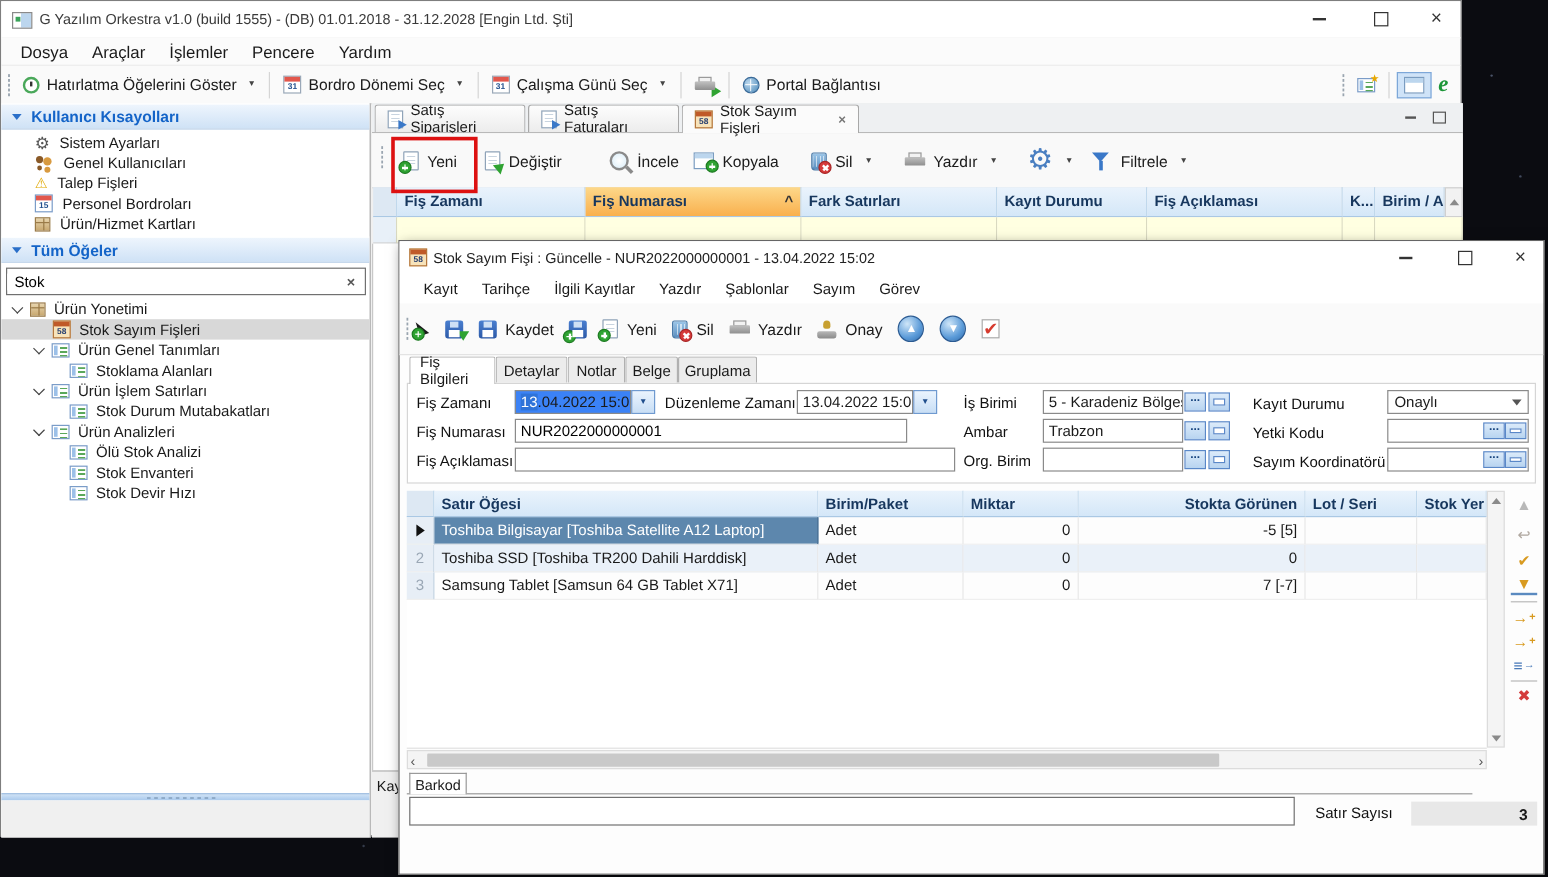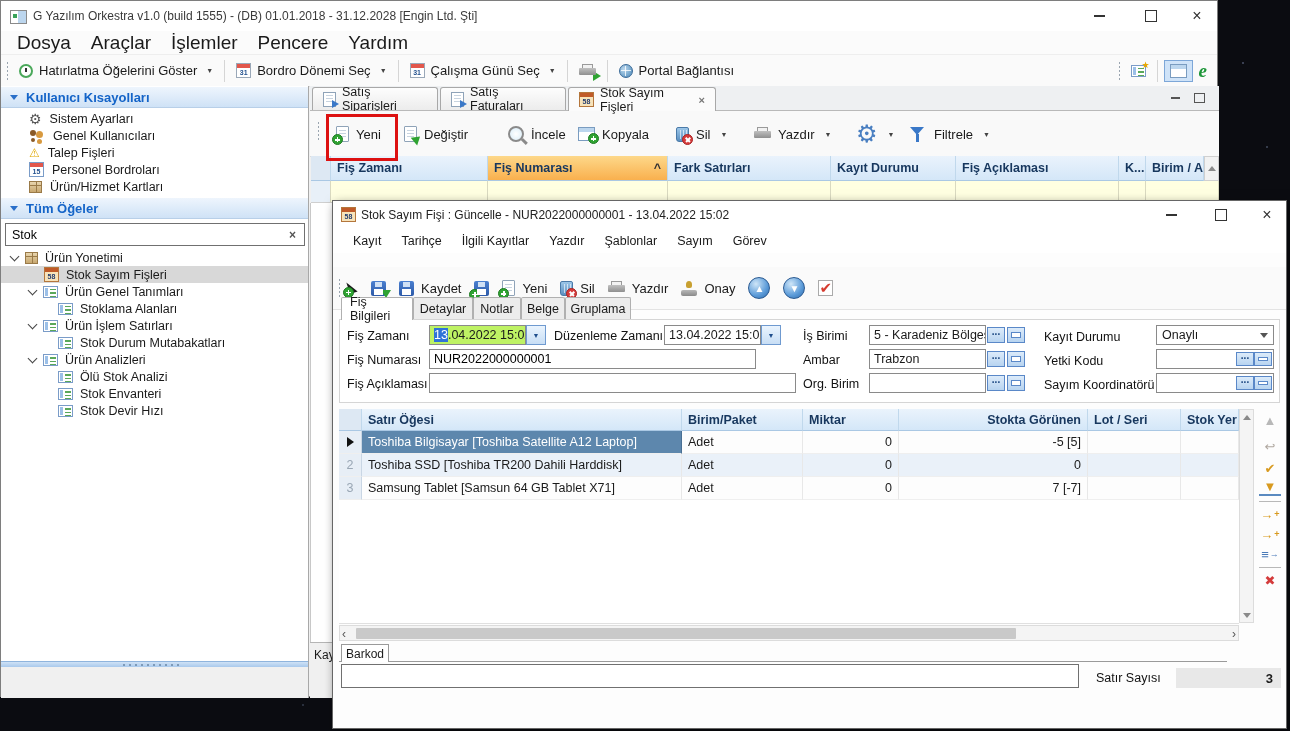--- a/index.html
+++ b/index.html
@@ -14,21 +14,21 @@
   .mw{position:absolute;left:0;top:0;width:1218px;height:697px;background:#f0f0f0;border:1px solid #7e7e7e;box-sizing:border-box}
   .mw-titlebar{position:absolute;left:0;top:0;right:0;height:30px;background:#fff;border-bottom:1px solid #e8e8e8}
   .mw-title{position:absolute;left:32px;top:8px;font-size:12px;color:#3a3a3a;white-space:nowrap}
   .i-appico{position:absolute;left:9px;top:9px;width:15px;height:12px;border:1px solid #8a8a8a;background:linear-gradient(90deg,#fff 45%,#bcd6ee 45%)}
   .i-appico::after{content:"";position:absolute;left:2px;top:3px;width:4px;height:4px;background:#3aa35a}
   .wc{position:absolute;top:4px;width:32px;height:22px;display:flex;align-items:center;justify-content:center;color:#333}
   .wc-dash{width:11px;height:1.5px;background:#333}
   .wc-box{width:10px;height:10px;border:1.2px solid #333}
   .wc-x{font-size:16px;line-height:1;color:#333}
   .mw-menubar{position:absolute;left:0;top:30px;right:0;height:23px;background:#fbfbfb;display:flex;align-items:center;padding-left:6px}
-  .mitem{padding:3px 10px;font-size:19px;color:#1a1a1a}
+  .mitem{padding:3px 10px;font-size:14px;color:#1a1a1a}
   .mw-toolbar{position:absolute;left:0;top:53px;right:0;height:31px;background:#fafafa;border-top:1px solid #eee;border-bottom:1px solid #dcdcdc;display:flex;align-items:center}
   .grip{width:3px;height:20px;margin:0 5px;background-image:radial-gradient(#9aa5b0 35%,transparent 40%);background-size:3px 4px}
   .vs{width:1px;height:22px;background:#d5d5d5;margin:0 6px}
   .tbtn{display:flex;align-items:center;gap:6px;font-size:13px;padding:0 5px;white-space:nowrap}
   .dd{font-size:7px;color:#444;margin-left:3px}
   .dd-blue{font-size:7px;color:#1f4e8c}
   
   .ic{position:relative;display:inline-block;flex:none}
   .i-clock{width:14px;height:14px;border:2px solid #4aa85a;border-radius:50%;background:#fff;box-sizing:border-box}
   .i-clock::after{content:"";position:absolute;left:4px;top:2px;width:1.5px;height:4px;background:#333}
@@ -119,30 +119,30 @@
   .frow{position:absolute;left:0;top:95px;right:0;height:22px}
   .fc{position:absolute;top:0;height:22px;background:#ffffe1;border-right:1px solid #d9d9c0;border-bottom:1px solid #cfcfcf;box-sizing:border-box}
   .scrbtn{display:flex;align-items:center;justify-content:center;background:#f2f2f2;border:1px solid #d0d0d0;box-sizing:border-box}
   .tri-up-g{width:0;height:0;border-left:4px solid transparent;border-right:4px solid transparent;border-bottom:5px solid #8a8a8a}
   .tri-dn-g{width:0;height:0;border-left:4px solid transparent;border-right:4px solid transparent;border-top:5px solid #8a8a8a}
   
   .dlg{position:absolute;left:332px;top:200px;width:953px;height:527px;background:#fdfdfd;border:1px solid #666;box-shadow:3px 4px 10px rgba(0,0,0,.55);box-sizing:content-box;z-index:10}
   .dlg-titlebar{position:absolute;left:0;top:0;right:0;height:28px;background:#fff}
   .dlg-title{position:absolute;left:28px;top:7px;font-size:12px;color:#222;white-space:nowrap}
   .dlg-menubar{position:absolute;left:0;top:28px;right:0;height:24px;background:#fff;display:flex;align-items:center;padding-left:10px}
-  .dlg-toolbar{position:absolute;left:0;top:66px;right:0;height:42px;background:#fafafa;border-bottom:1px solid #e3e3e3;display:flex;align-items:center}
+  .dlg-toolbar{position:absolute;left:0;top:52px;right:0;height:42px;background:#fafafa;border-bottom:1px solid #e3e3e3;display:flex;align-items:center}
   .dtool{display:flex;align-items:center;gap:7px;font-size:13px;margin-right:13px;white-space:nowrap}
   .dtabs{position:absolute;left:0;top:96px;right:0;height:22px}
   .dtab{position:absolute;top:0;height:22px;display:flex;align-items:center;justify-content:center;border:1px solid #b0b0b0;border-bottom:none;border-radius:2px 2px 0 0;background:#ececec;font-size:12.5px;box-sizing:border-box;padding:0 8px}
   .dtab.active{background:#fff;height:23px;z-index:2}
   .formbox{position:absolute;left:6px;top:118px;width:941px;height:84px;background:#fff;border:1px solid #d5d5d5;box-sizing:border-box}
   .flab{position:absolute;font-size:12.5px;color:#111;white-space:nowrap}
   .inp{position:absolute;height:20px;border:1px solid #8a8a8a;background:#fff;box-sizing:border-box;display:flex;align-items:center;padding:0 4px;font-size:12.5px;white-space:nowrap;overflow:hidden}
   .inp input{border:none;outline:none;background:transparent;width:100%;font:12.5px "Liberation Sans",sans-serif;padding:0}
-  .inp-pink{background:#bef264}
+  .inp-pink{background:#3b82f6}
   .sel13{background:#2f73d8;color:#fff}
   .cbtn{position:absolute;width:20px;height:20px;background:linear-gradient(#eaf4fe,#c8def5);border:1px solid #6f9ad0;box-sizing:border-box;display:flex;align-items:center;justify-content:center}
   .dotsbtn{width:18px;height:16px;background:linear-gradient(#dcebfa,#b8d4f0);border:1px solid #5a88c8;box-sizing:border-box;color:#16437e;font-weight:bold;font-size:10px;line-height:8px;text-align:center}
   .kbdbtn{width:18px;height:16px;background:linear-gradient(#dcebfa,#b8d4f0);border:1px solid #5a88c8;box-sizing:border-box;position:relative}
   .kbdbtn::after{content:"";position:absolute;left:3px;top:4px;right:3px;bottom:4px;background:#fff;border:1px solid #5a88c8}
   .combo{position:absolute;height:20px;border:1px solid #8a8a8a;background:#fff;box-sizing:border-box;display:flex;align-items:center;padding:0 5px;font-size:12.5px}
   .combo .ch{margin-left:auto;width:0;height:0;border-left:4px solid transparent;border-right:4px solid transparent;border-top:5px solid #555}
   .gh{position:absolute;height:22px;background:linear-gradient(#eaf3fc,#d4e7f8);border-right:1px solid #c0d8ec;border-bottom:1px solid #aac8e4;display:flex;align-items:center;padding:0 6px;font-weight:bold;font-size:12.5px;color:#17375e;box-sizing:border-box;white-space:nowrap;overflow:hidden}
   .gc{position:absolute;height:23px;display:flex;align-items:center;padding:0 6px;font-size:12.5px;border-right:1px solid #e8e8e8;border-bottom:1px solid #efefef;box-sizing:border-box;white-space:nowrap;overflow:hidden}
   .rnum{justify-content:center;color:#9aa7b5;background:#e7eef6;border-right:1px solid #c9d6e4}

